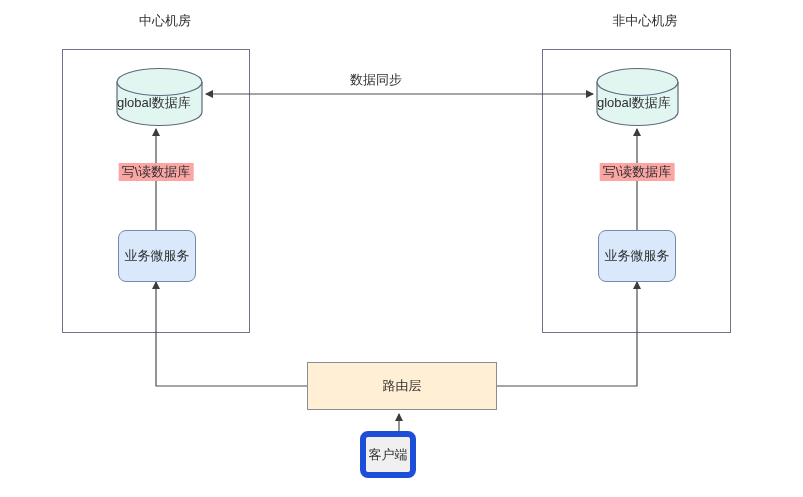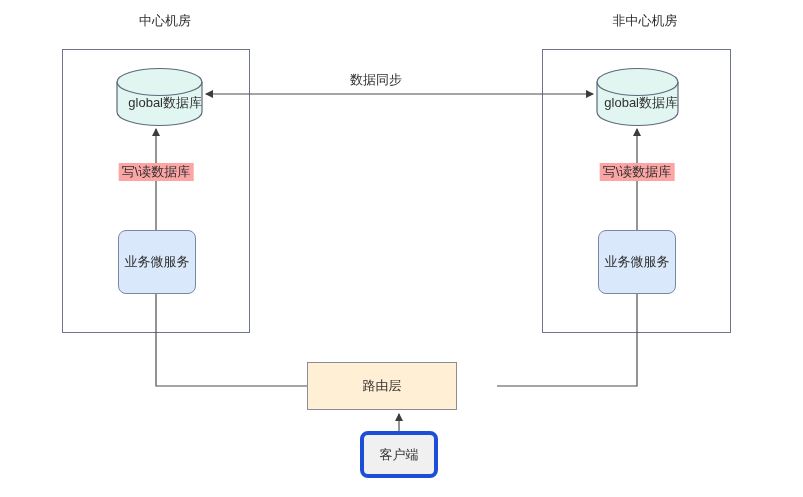--- a/index.html
+++ b/index.html
@@ -36,44 +36,44 @@
   .node {
     position: absolute;
     display: flex;
     align-items: center;
     justify-content: center;
     text-align: center;
     z-index: 2;
     line-height: 1.2;
   }
   .service-box {
-    width: 78px; height: 64px;
+    width: 78px; height: 52px;
     background: #dae8fc;
     border: 1px solid #7a88a3;
     border-radius: 8px;
   }
   .service-left  { left: 118px; top: 230px; }
   .service-right { left: 598px; top: 230px; }
   .router-box {
     left: 307px; top: 362px;
-    width: 150px; height: 48px;
+    width: 190px; height: 48px;
     background: #ffefd5;
     border: 1px solid #8b8d96;
   }
   .client-box {
     left: 360px; top: 431px;
-    width: 78px; height: 47px;
+    width: 56px; height: 47px;
     background: #f0f0f1;
-    border: 4px solid #1d4ed8;
+    border: 6px solid #1d4ed8;
     border-radius: 8px;
   }
   .db-label {
     position: absolute;
     z-index: 2;
-    text-align: right;
+    text-align: left;
   }
   .db-label-left  { left: 117px; top: 94px; width: 85px; }
   .db-label-right { left: 597px; top: 94px; width: 81px; }
 
   .float-label {
     position: absolute;
     transform: translate(-50%, -50%);
     white-space: nowrap;
     z-index: 2;
   }

